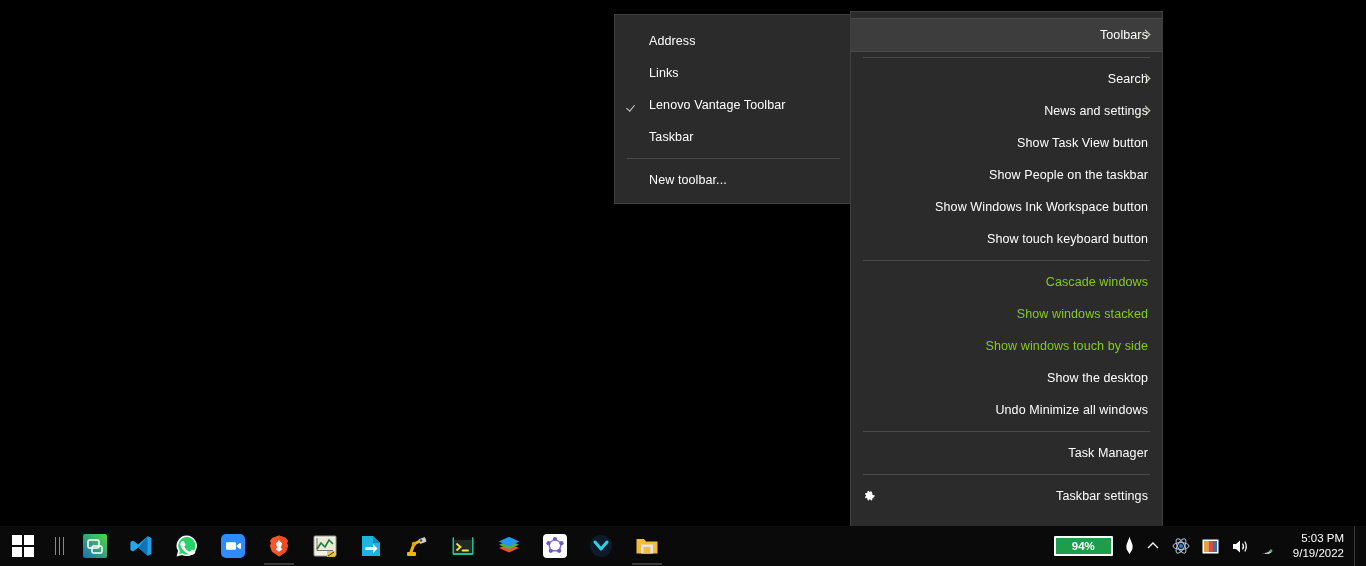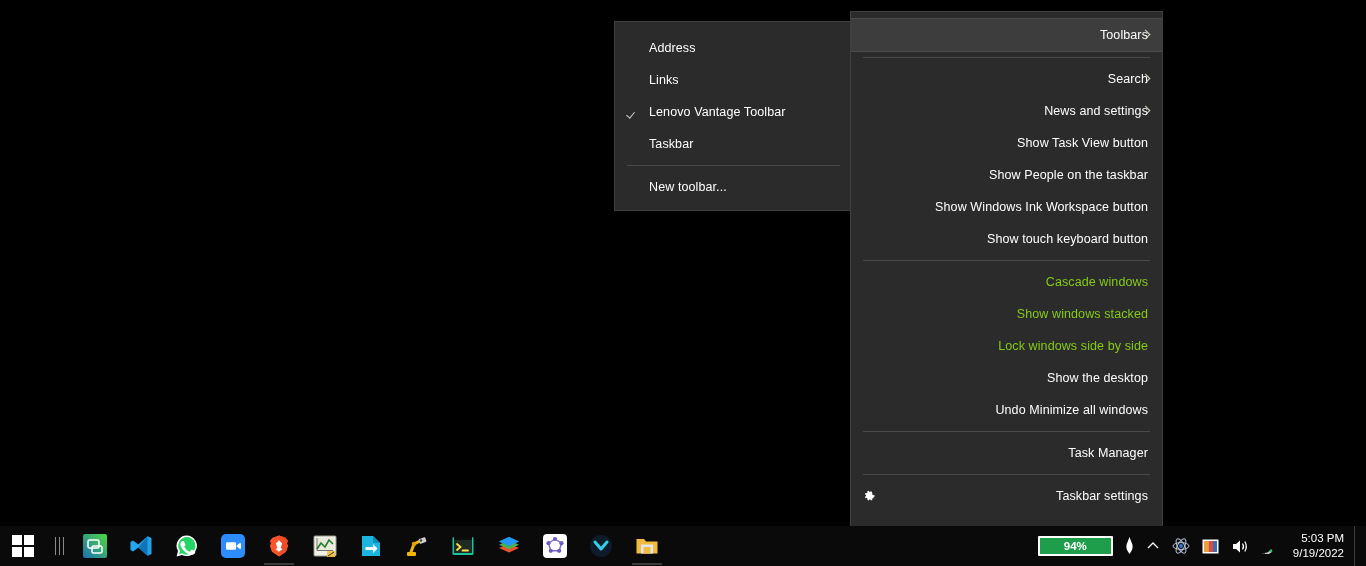--- a/index.html
+++ b/index.html
@@ -44,21 +44,21 @@
     top: 11px;
     width: 313px;
     height: 530px;
     padding-top: 6px;
     padding-bottom: 6px;
     text-align: right;
   }
 
   #toolbars-submenu {
     left: 614px;
-    top: 21px;
+    top: 14px;
     width: 239px;
     height: 190px;
     padding-top: 10px;
     padding-bottom: 10px;
   }
 
   .menu-item {
     position: relative;
     display: flex;
     align-items: center;
@@ -224,21 +224,21 @@
     padding: 0 6px;
     color: #e8e8e8;
     cursor: default;
   }
 
   #battery-badge {
     background: #1e9e4a;
     color: #ffffff;
     font-size: 11.5px;
     font-weight: bold;
-    padding: 2px 24px;
+    padding: 2px 16px;
     border: 2px solid #ffffff;
     border-radius: 1px;
     line-height: 1.1;
   }
 
   #clock {
     display: flex;
     flex-direction: column;
     align-items: flex-end;
     justify-content: center;
@@ -312,21 +312,21 @@
         <span class="label">Show touch keyboard button</span>
       </div>
       <div class="sep"></div>
       <div class="menu-item disabled">
         <span class="label">Cascade windows</span>
       </div>
       <div class="menu-item disabled">
         <span class="label">Show windows stacked</span>
       </div>
       <div class="menu-item disabled">
-        <span class="label">Lock windows side by side</span>
+        <span class="label">Show windows touch by side</span>
       </div>
       <div class="menu-item">
         <span class="label">Show the desktop</span>
       </div>
       <div class="menu-item">
         <span class="label">Undo Minimize all windows</span>
       </div>
       <div class="sep"></div>
       <div class="menu-item">
         <span class="label">Task Manager</span>

